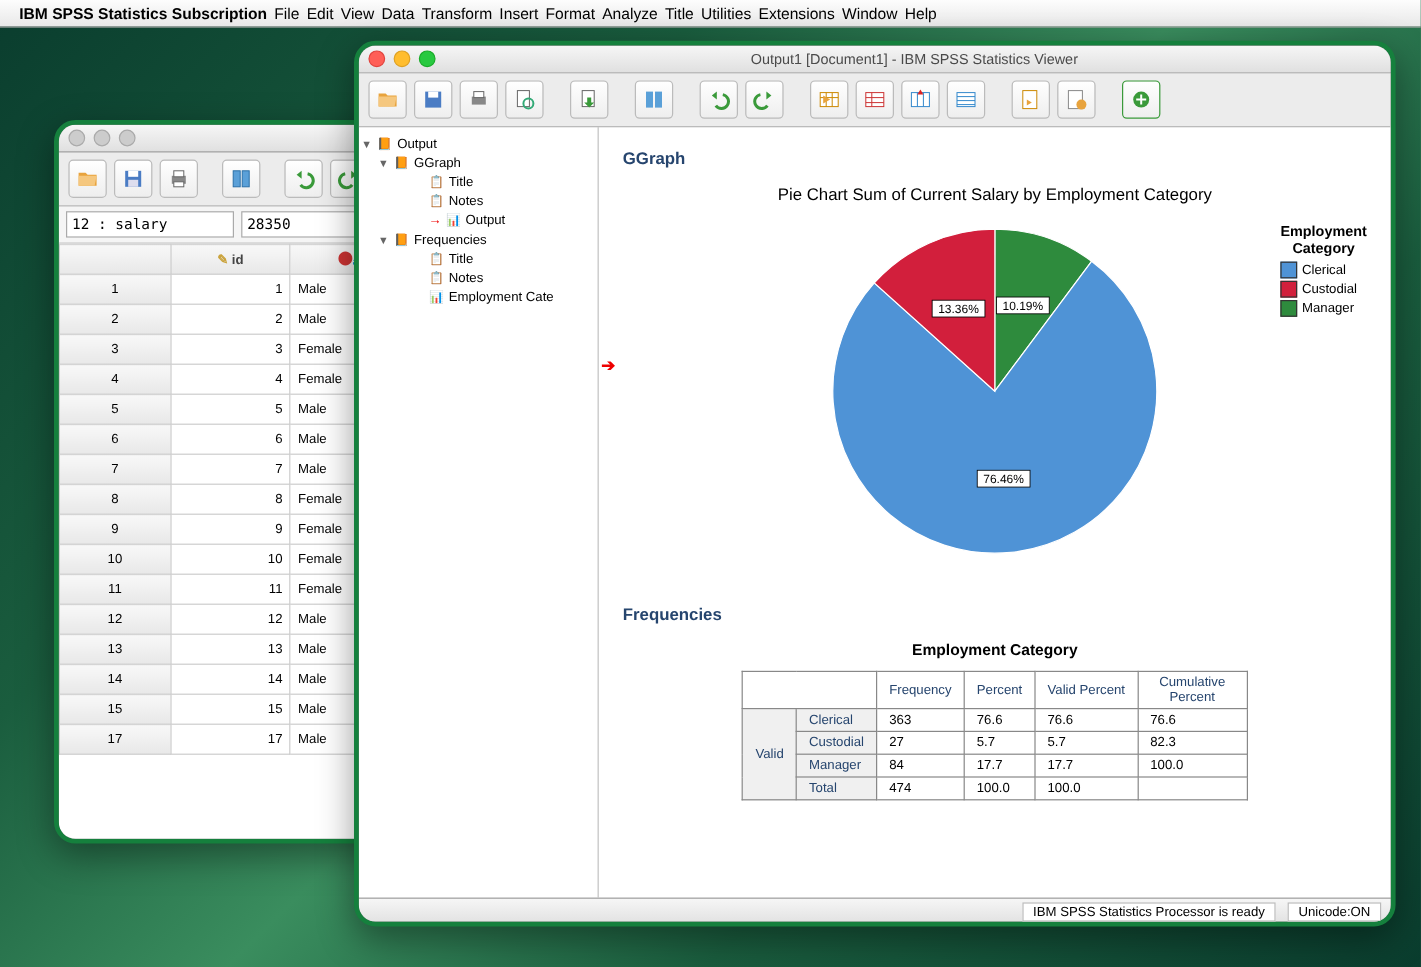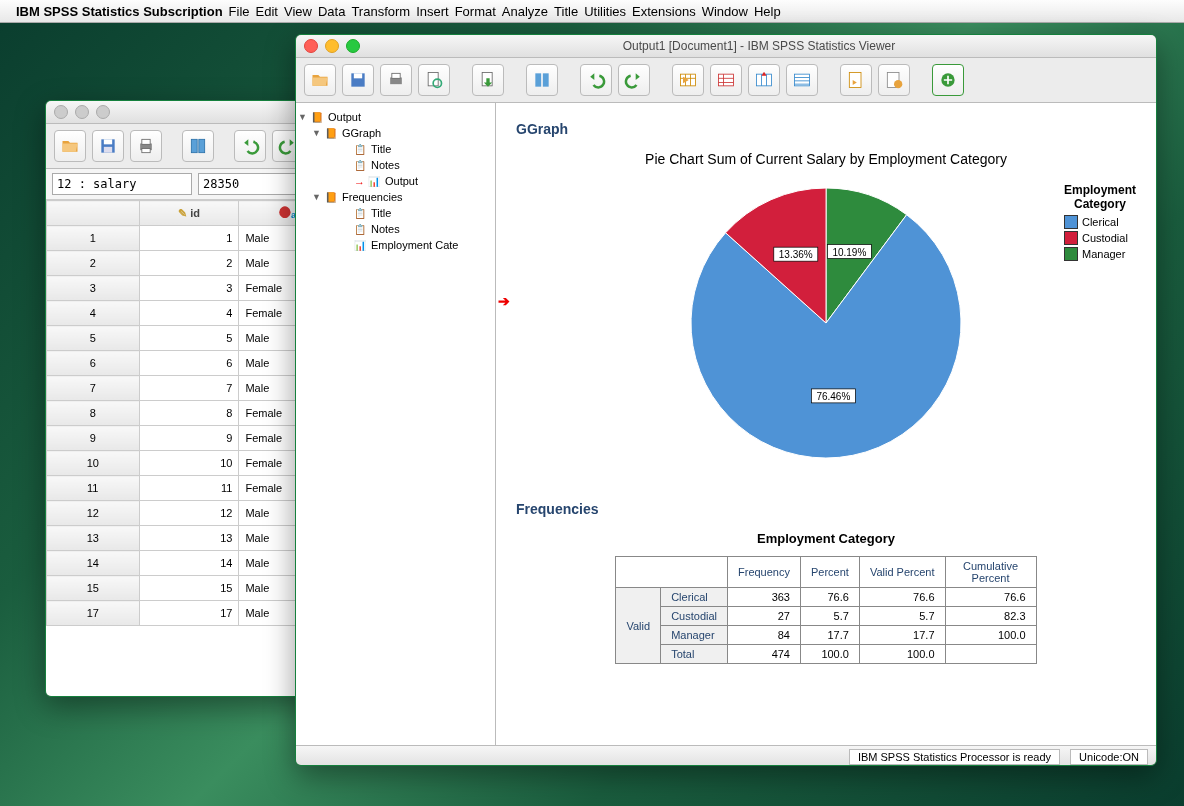--- a/index.html
+++ b/index.html
@@ -1,19 +1,19 @@
 <!DOCTYPE html>
 <html><head>
 <meta charset="utf-8">
 <style>
 html,body{margin:0;padding:0;font-family:-apple-system,Helvetica,Arial,sans-serif;font-size:12px;background:linear-gradient(135deg,#0a3d2e 0%,#1a5d3e 30%,#3a8d5e 50%,#1a5d3e 70%,#0a3d2e 100%);width:1184px;height:806px;overflow:hidden;position:relative}
 .menubar{height:22px;background:linear-gradient(#fdfdfd,#e8e8e8);border-bottom:1px solid #aaa;display:flex;align-items:center;padding:0 10px;gap:6px;font-size:13px;color:#000}
 .menubar .apple{font-size:14px}
 .menubar .appname{font-weight:bold}
-.win{position:absolute;background:#737373;border:1px solid #15803d;border-radius:6px;box-shadow:0 10px 30px rgba(0,0,0,0.4);overflow:hidden}
+.win{position:absolute;background:#737373;border:4px solid #15803d;border-radius:18px;box-shadow:0 10px 30px rgba(0,0,0,0.4);overflow:hidden}
 .titlebar{height:22px;background:linear-gradient(#f6f6f6,#e0e0e0);border-bottom:1px solid #bbb;display:flex;align-items:center;padding:0 8px;font-size:12px;color:#4a4a4a}
 .traffic{display:flex;gap:7px;margin-right:10px}
 .traffic span{width:12px;height:12px;border-radius:50%;display:inline-block}
 .tred{background:#ff5f57;border:1px solid #e0443e}
 .tyel{background:#ffbd2e;border:1px solid #dea123}
 .tgrn{background:#28c940;border:1px solid #1aab29}
 .tgray{background:#ccc;border:1px solid #aaa}
 .titlebar .ttl{flex:1;text-align:center}
 .toolbar{height:44px;background:#ececec;border-bottom:1px solid #bbb;display:flex;align-items:center;padding:0 8px;gap:6px}
 .tbtn{width:30px;height:30px;border:1px solid #bbb;border-radius:4px;background:linear-gradient(#fff,#eee);display:flex;align-items:center;justify-content:center;font-size:16px}
@@ -48,21 +48,21 @@
 .legend{position:absolute;right:0;top:10px;font-size:11px}
 .legend .lttl{font-weight:bold;text-align:center;margin-bottom:4px;font-size:12px}
 .legend .lrow{display:flex;align-items:center;gap:4px;margin:2px 0}
 .legend .sw{width:12px;height:12px;border:1px solid #333}
 .caption{text-align:center;font-size:11px;margin-top:6px;color:#000}
 .freq-table{margin:10px auto;border-collapse:collapse;font-size:11px}
 .freq-title{text-align:center;font-weight:bold;font-size:13px;margin:10px 0}
 .freq-table th,.freq-table td{border:1px solid #888;padding:3px 10px}
 .freq-table th{background:#fff;color:#26456e;font-weight:normal}
 .freq-table .rh{background:#f0f0f0;color:#26456e;text-align:left}
-.freq-table .num{text-align:right}
+.freq-table .num{}
 .statusbar{height:22px;background:linear-gradient(#f6f6f6,#e0e0e0);border-top:1px solid #bbb;display:flex;align-items:center;justify-content:flex-end;padding:0 8px;gap:10px;font-size:11px}
 .statusbar span{border:1px solid #bbb;padding:1px 8px;background:#fff}
 .slice-label{font-size:10px;fill:#000}
 .slice-box{fill:#fff;stroke:#000;stroke-width:0.7}
 .sidearrow{position:absolute;left:2px;top:190px;color:#e00;font-size:14px;font-weight:bold}
 </style>
 </head>
 <body>
 
 <div class="menubar">

